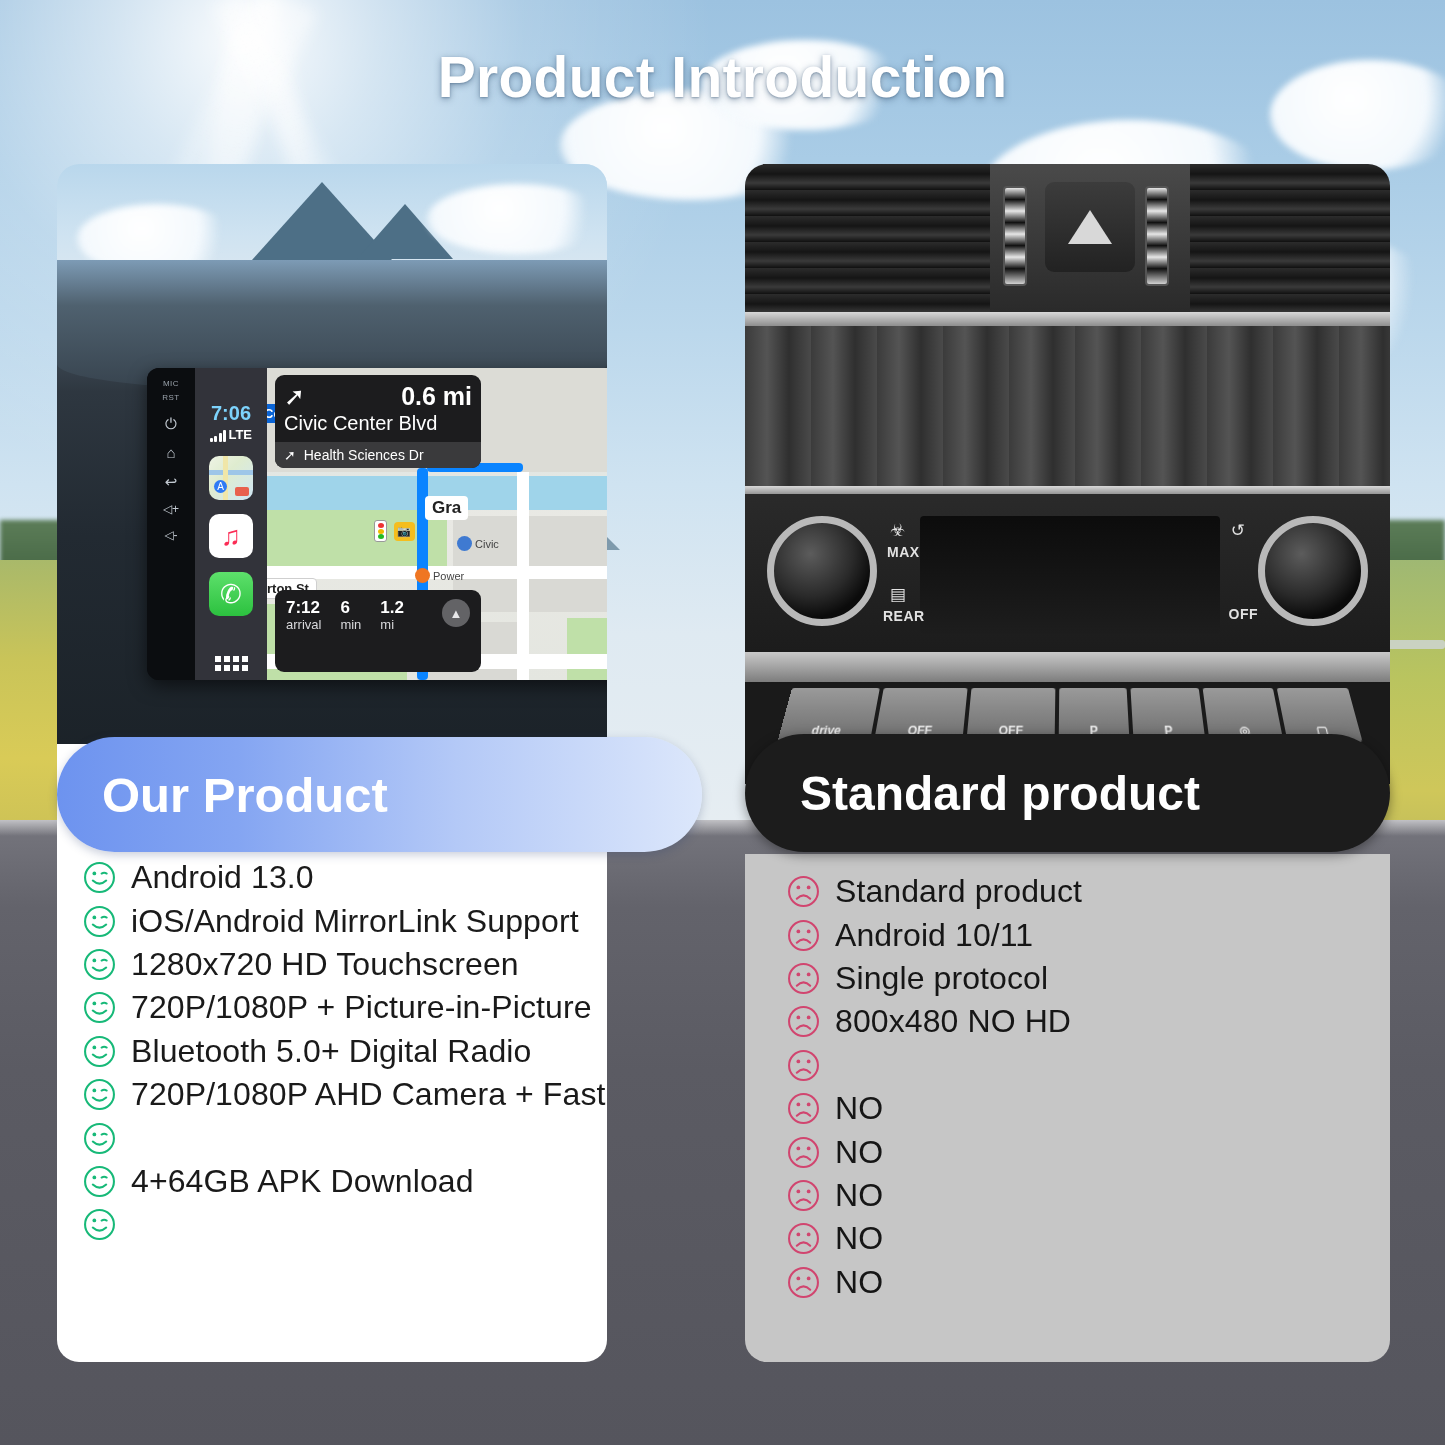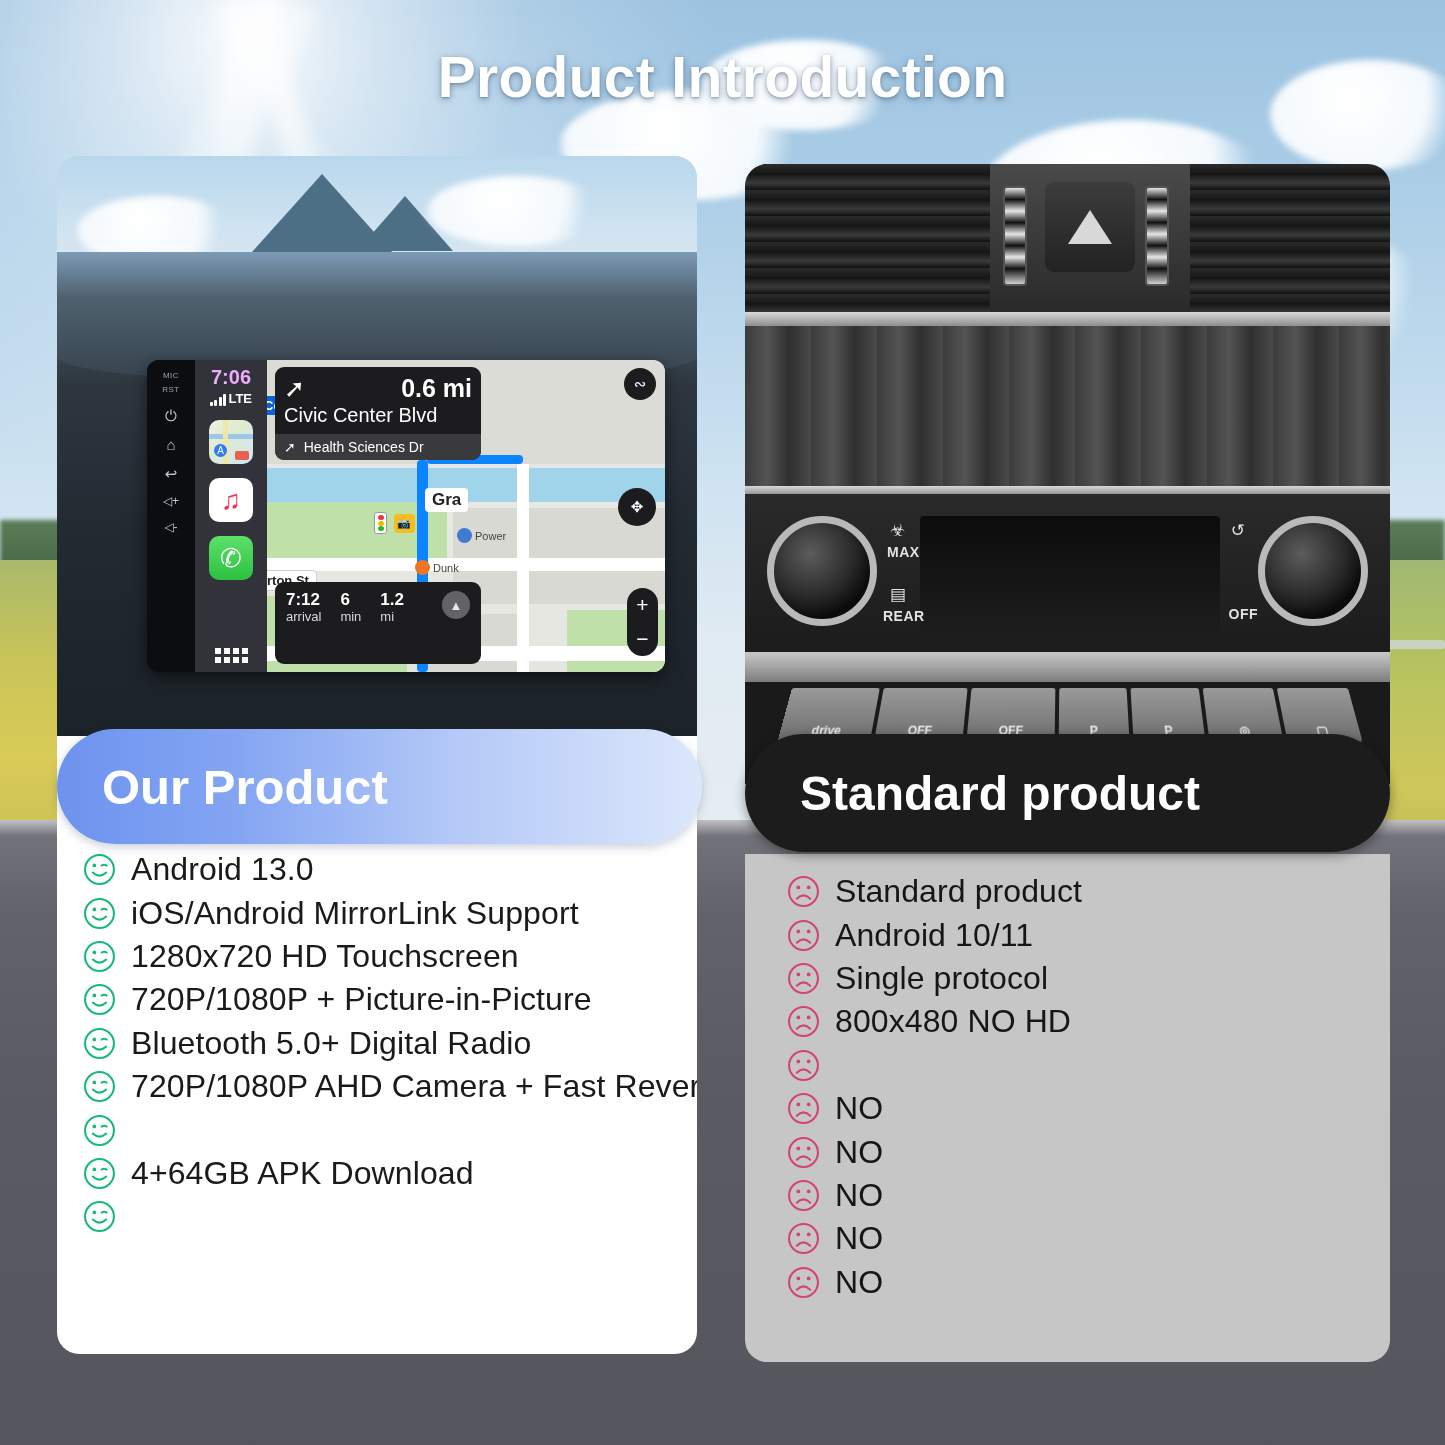--- a/index.html
+++ b/index.html
@@ -61,21 +61,21 @@
 
   
   .page-title {
     position: absolute; left: 0; top: 44px; width: 1445px; text-align: center;
     font-size: 57px; font-weight: bold; color: #ffffff; letter-spacing: .3px;
     text-shadow: 0 2px 7px rgba(60,90,120,.55), 0 1px 2px rgba(60,90,120,.4);
   }
 
   
   .panel { position: absolute; }
-  #panel-left  { left: 57px;  top: 156px; width: 640px; height: 1198px; }
+  #panel-left  { left: 57px;  top: 164px; width: 550px; height: 1198px; }
   #panel-right { left: 745px; top: 164px; width: 645px; height: 1198px; }
 
   .photo {
     position: absolute; left: 0; top: 0; width: 100%;
     border-radius: 22px 22px 0 0; overflow: hidden;
   }
   #photo-left  { height: 600px; }
   #photo-right { height: 620px; }
 
   .list-card {
@@ -156,21 +156,21 @@
   }
   .bz-txt { font-size: 8px; color: #9aa2ab; letter-spacing: .5px; margin-top: 4px; }
   .bz-ico { color: #c2c9d1; font-size: 15px; line-height: 1; margin-top: 13px; }
   .screen { flex: 1 1 auto; position: relative; background: #1b1b1d; }
 
   .cp-dock {
     position: absolute; left: 0; top: 0; width: 72px; height: 100%;
     background: #32333a; display: flex; flex-direction: column; align-items: center;
     padding-top: 6px;
   }
-  .cp-time { color: #f0abfc; font-size: 20px; font-weight: 600; }
+  .cp-time { color: #7dd3fc; font-size: 20px; font-weight: 600; margin-top: 28px; }
   .cp-sig { display: flex; align-items: flex-end; gap: 2px; color: #fff; font-size: 13px; font-weight: 600; margin-top: 2px; }
   .cp-bars { display: flex; align-items: flex-end; gap: 1.5px; height: 12px; }
   .cp-bars i { display: block; width: 3px; background: #fff; border-radius: 1px; }
   .app { width: 44px; height: 44px; border-radius: 10px; margin-top: 14px; position: relative; overflow: hidden; }
   .app-maps { background: linear-gradient(135deg, #eef3e5 0%, #dfeccf 40%, #cfe6f5 100%); }
   .app-music { background: #ffffff; display: flex; align-items: center; justify-content: center; color: #fb2c55; font-size: 27px; }
   .app-phone { background: linear-gradient(180deg,#5de06b,#2cc13f); display: flex; align-items: center; justify-content: center; color: #fff; font-size: 26px; }
   .app-grid { margin-top: auto; margin-bottom: 9px; display: grid; grid-template-columns: repeat(4, 6px); gap: 3px; }
   .app-grid i { width: 6px; height: 6px; background: #fff; display: block; }
 
@@ -422,25 +422,25 @@
 
             <div class="m-tl" style="left:107px;top:152px;">
               <i style="background:#e33"></i>
                 <i style="background:#eb0"></i>
                 <i style="background:#2b2"></i>
             </div>
             <div class="m-cam" style="left:127px;top:154px;">📷</div>
 
             <div class="m-poi" style="left:190px;top:168px;">
               <i style="background:#3f7ad1"></i>
-                <span>Power</span>
+                <span>Civic</span>
             </div>
             <div class="m-poi" style="left:148px;top:200px;">
               <i style="background:#ef7622"></i>
-                <span>Dunk</span>
+                <span>Power</span>
             </div>
 
             <div class="m-puck" style="left:112px;top:222px;">➤</div>
 
             <div class="m-ctrl round" style="right:9px;top:8px;">∾</div>
             <div class="m-ctrl round" style="right:9px;top:128px;width:38px;height:38px;">✥</div>
             <div class="m-zoom">
               <span>+</span>
               <span>−</span>
             </div>

